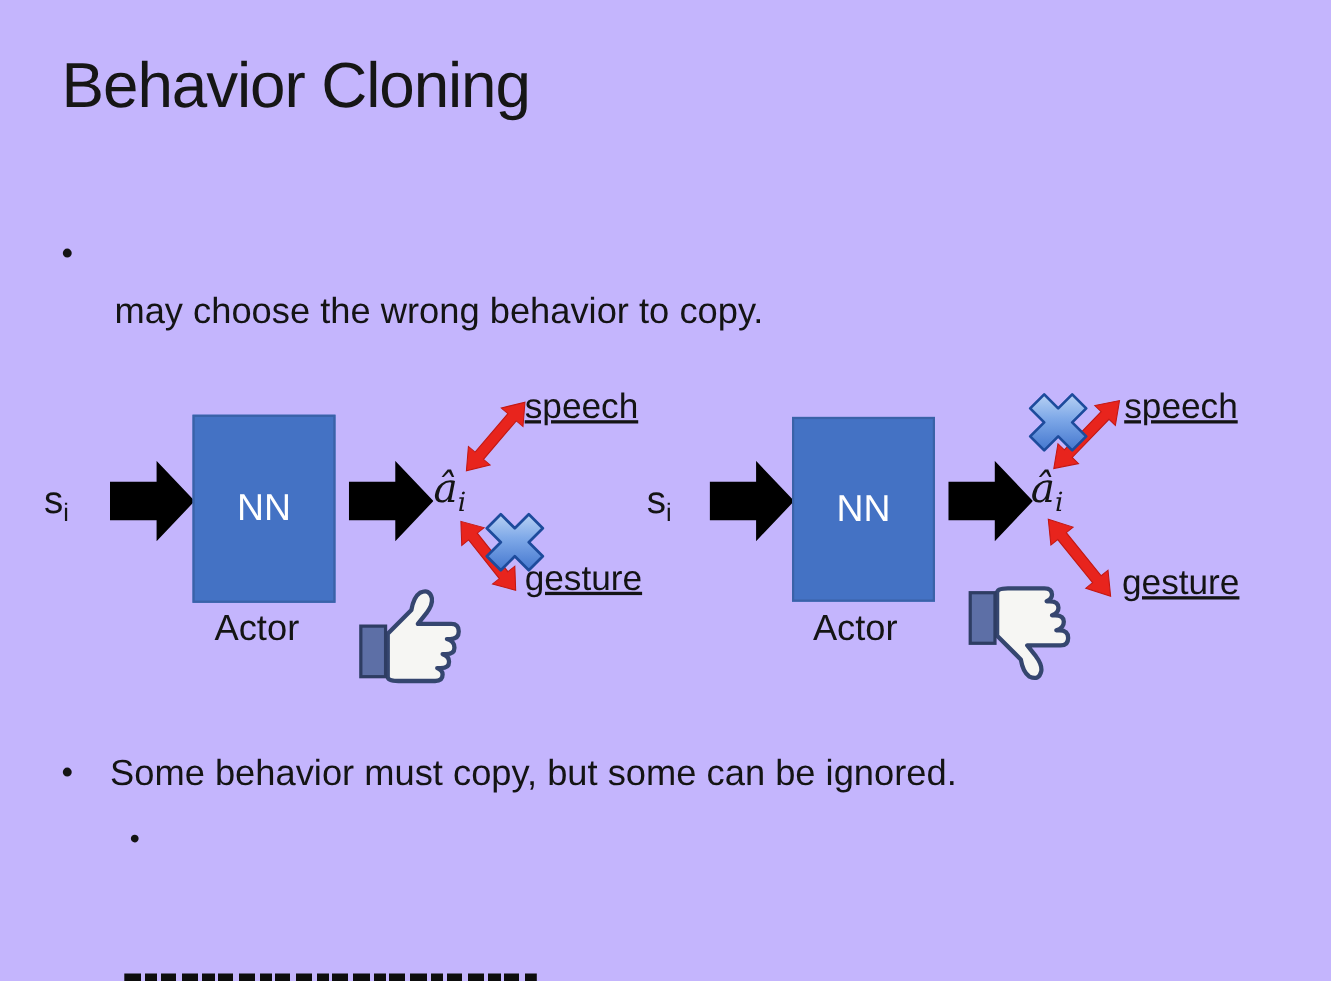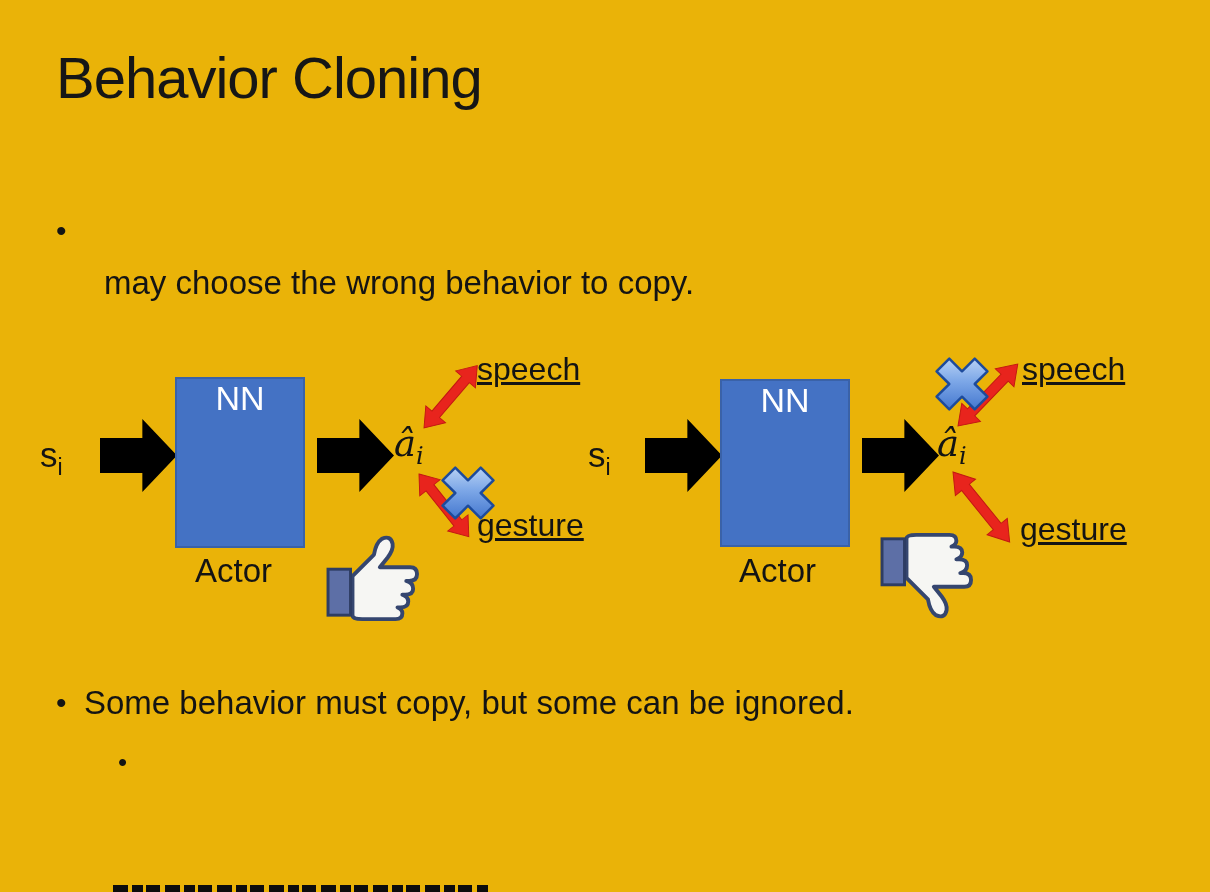--- a/index.html
+++ b/index.html
@@ -1,28 +1,28 @@
 <!DOCTYPE html>
 <html><head>
 <meta charset="utf-8">
 <style>
   html,body{margin:0;padding:0;background:#888;}
   .slide{
-    position:relative;width:1210px;height:892px;background:#eab308;
+    position:relative;width:1210px;height:892px;background:#c4b5fd;
     overflow:hidden;font-family:"Liberation Sans",sans-serif;color:#111;
   }
   .abs{position:absolute;}
   .title{font-size:58px;font-weight:400;letter-spacing:-1px;color:#161616;}
   .body-text{font-size:33px;color:#141414;line-height:52px;white-space:nowrap;}
   .bullet-dot{font-size:30px;color:#141414;}
   .sub-dot{font-size:26px;color:#141414;}
   .sub-text{font-size:32px;color:#141414;white-space:nowrap;}
   .nn-box{
     background:#4472C4;border:2px solid #3A62A8;box-sizing:border-box;
-    display:flex;justify-content:center;
+    display:flex;align-items:center;justify-content:center;
   }
   .nn-label{color:#ffffff;font-size:34px;}
   .block-arrow{
     background:#000000;
     clip-path:polygon(0 26%,55% 26%,55% 0,100% 50%,55% 100%,55% 74%,0 74%);
   }
   .state-label{font-size:35px;color:#141414;}
   .state-label sub{font-size:23px;}
   .action-label{font-family:"DejaVu Serif",serif;font-style:italic;font-size:37px;color:#141414;}
   .action-label sub{font-size:24px;}
@@ -125,19 +125,19 @@
     <polygon points="0,15 22,2 22,10 78,10 78,2 100,15 78,28 78,20 22,20 22,28" fill="#E8241D" stroke="#C21712" stroke-width="1"></polygon>
   </svg>
   <div class="abs diagram-label" style="left:1020px;top:511px;">gesture</div>
 
   <svg class="abs" style="left:878px;top:531px;width:100px;height:90px;transform:scaleY(-1);" viewBox="0 0 100 92">
     <path d="M28,84 L28,44 L50,22 Q52,10 58,6 Q67,2 69,11 Q70,17 64,25 L56,35 L87,35 Q94,35 94,42 Q94,49 86,49 L83,49 Q90,51 90,57 Q90,63 82,63 L79,63 Q85,65 85,70 Q85,76 77,76 L74,76 Q79,78 79,82 Q79,88 72,88 L38,88 Q28,88 28,84 Z" fill="#F6F6F3" stroke="#35466F" stroke-width="4" stroke-linejoin="round"></path>
     <rect x="3" y="37" width="23" height="47" fill="#5D6FA6" stroke="#2E3D63" stroke-width="3"></rect>
   </svg>
 
   <div class="abs bullet-dot" style="left:56px;top:686px;">•</div>
-  <div class="abs body-text" style="left:84px;top:677px;">Some behavior must copy, but some can be ignored.</div>
+  <div class="abs body-text" style="left:100px;top:677px;">Some behavior must copy, but some can be ignored.</div>
 
   <div class="abs sub-dot" style="left:118px;top:747px;">•</div>
 
   <div class="abs cutoff-line" style="left:113px;top:885px;width:375px;"></div>
 
 </div>
 
 </body></html>

